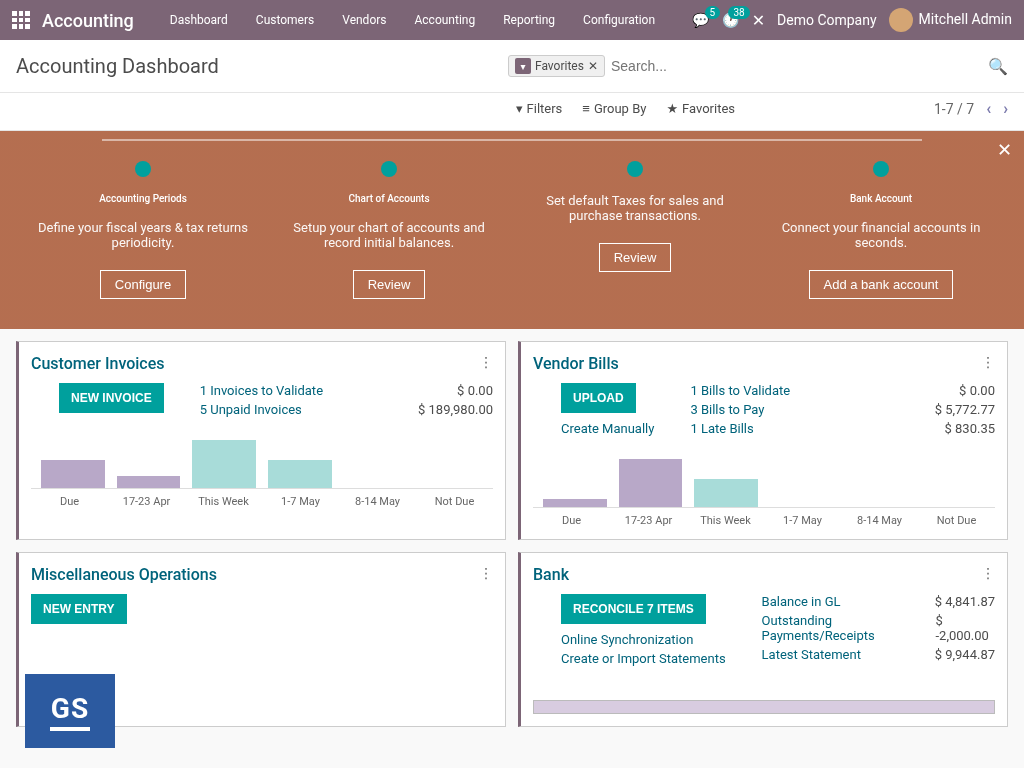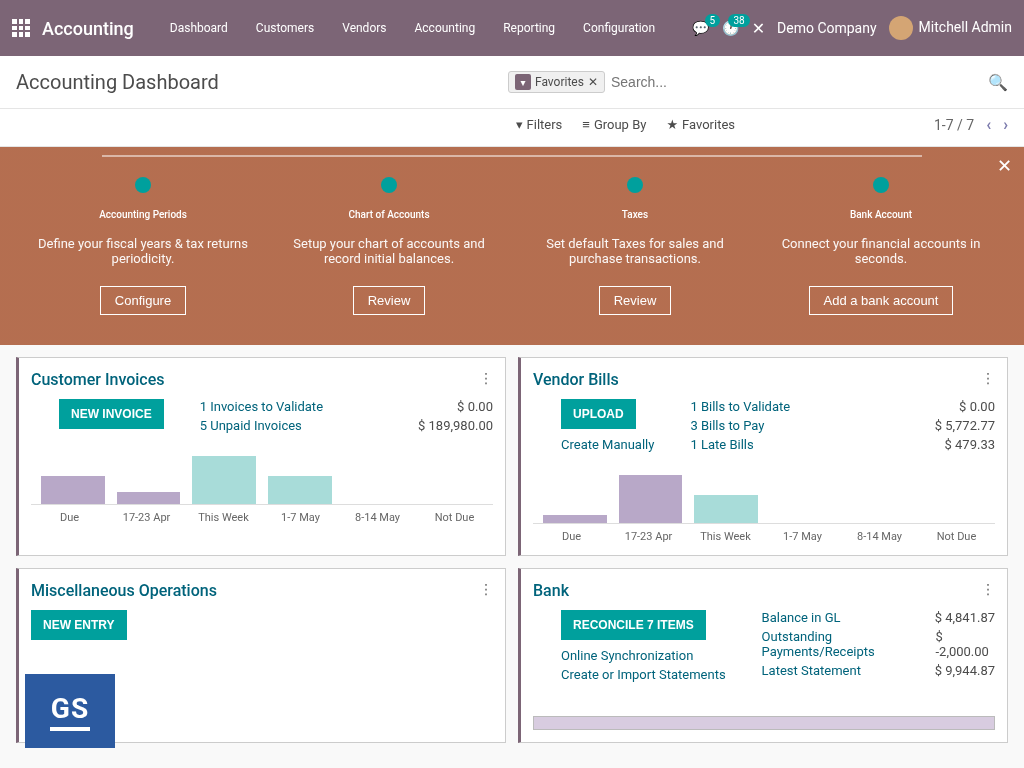--- a/index.html
+++ b/index.html
@@ -1,17 +1,17 @@
 <!DOCTYPE html>
 <html><head>
 <meta charset="utf-8">
 <style>
 * { box-sizing: border-box; margin: 0; padding: 0; }
 body { font-family: -apple-system, BlinkMacSystemFont, "Segoe UI", Roboto, Arial, sans-serif; background: #f9f9f9; width: 1024px; height: 768px; overflow: hidden; font-size: 14px; color: #4c4c4c; }
-.topnav { background: #7c6576; height: 56px; display: flex; align-items: center; padding: 0 12px; color: #fff; }
+.topnav { background: #7c6576; height: 40px; display: flex; align-items: center; padding: 0 12px; color: #fff; }
 .apps-icon { width: 18px; height: 18px; display: grid; grid-template-columns: repeat(3,1fr); grid-template-rows: repeat(3,1fr); gap: 2px; margin-right: 12px; cursor: pointer; }
 .apps-icon span { background: #fff; }
 .brand { font-size: 18px; font-weight: 500; margin-right: 24px; }
 .nav-menu { display: flex; gap: 4px; }
 .nav-menu a { color: #fff; text-decoration: none; padding: 8px 12px; font-size: 12px; }
 .nav-right { margin-left: auto; display: flex; align-items: center; gap: 12px; }
 .badge-wrap { position: relative; display: inline-flex; align-items: center; }
 .badge { background: #00a09d; color: #fff; border-radius: 10px; font-size: 10px; padding: 1px 5px; position: absolute; top: -6px; right: -10px; }
 .icon-btn { color: #fff; font-size: 16px; cursor: pointer; }
 .company { color: #fff; font-size: 14px; }
@@ -127,21 +127,20 @@
       <button class="step-btn">Configure</button>
     </div>
     <div class="step">
       <div class="step-dot"></div>
       <div class="step-title">Chart of Accounts</div>
       <div class="step-desc">Setup your chart of accounts and record initial balances.</div>
       <button class="step-btn">Review</button>
     </div>
     <div class="step">
       <div class="step-dot"></div>
-      <div class="step-title">Taxes</div>
       <div class="step-desc">Set default Taxes for sales and purchase transactions.</div>
       <button class="step-btn">Review</button>
     </div>
     <div class="step">
       <div class="step-dot"></div>
       <div class="step-title">Bank Account</div>
       <div class="step-desc">Connect your financial accounts in seconds.</div>
       <button class="step-btn">Add a bank account</button>
     </div>
   </div>
@@ -197,21 +196,21 @@
         <div class="stat-row">
             <span>1 Bills to Validate</span>
             <span class="stat-val">$ 0.00</span>
           </div>
         <div class="stat-row">
             <span>3 Bills to Pay</span>
             <span class="stat-val">$ 5,772.77</span>
           </div>
         <div class="stat-row">
             <span>1 Late Bills</span>
-            <span class="stat-val">$ 479.33</span>
+            <span class="stat-val">$ 830.35</span>
           </div>
       </div>
     </div>
     <div class="chart">
       <div class="bar" style="height:8px"></div>
       <div class="bar" style="height:48px"></div>
       <div class="bar teal" style="height:28px"></div>
       <div class="bar" style="height:0"></div>
       <div class="bar" style="height:0"></div>
       <div class="bar" style="height:0"></div>

